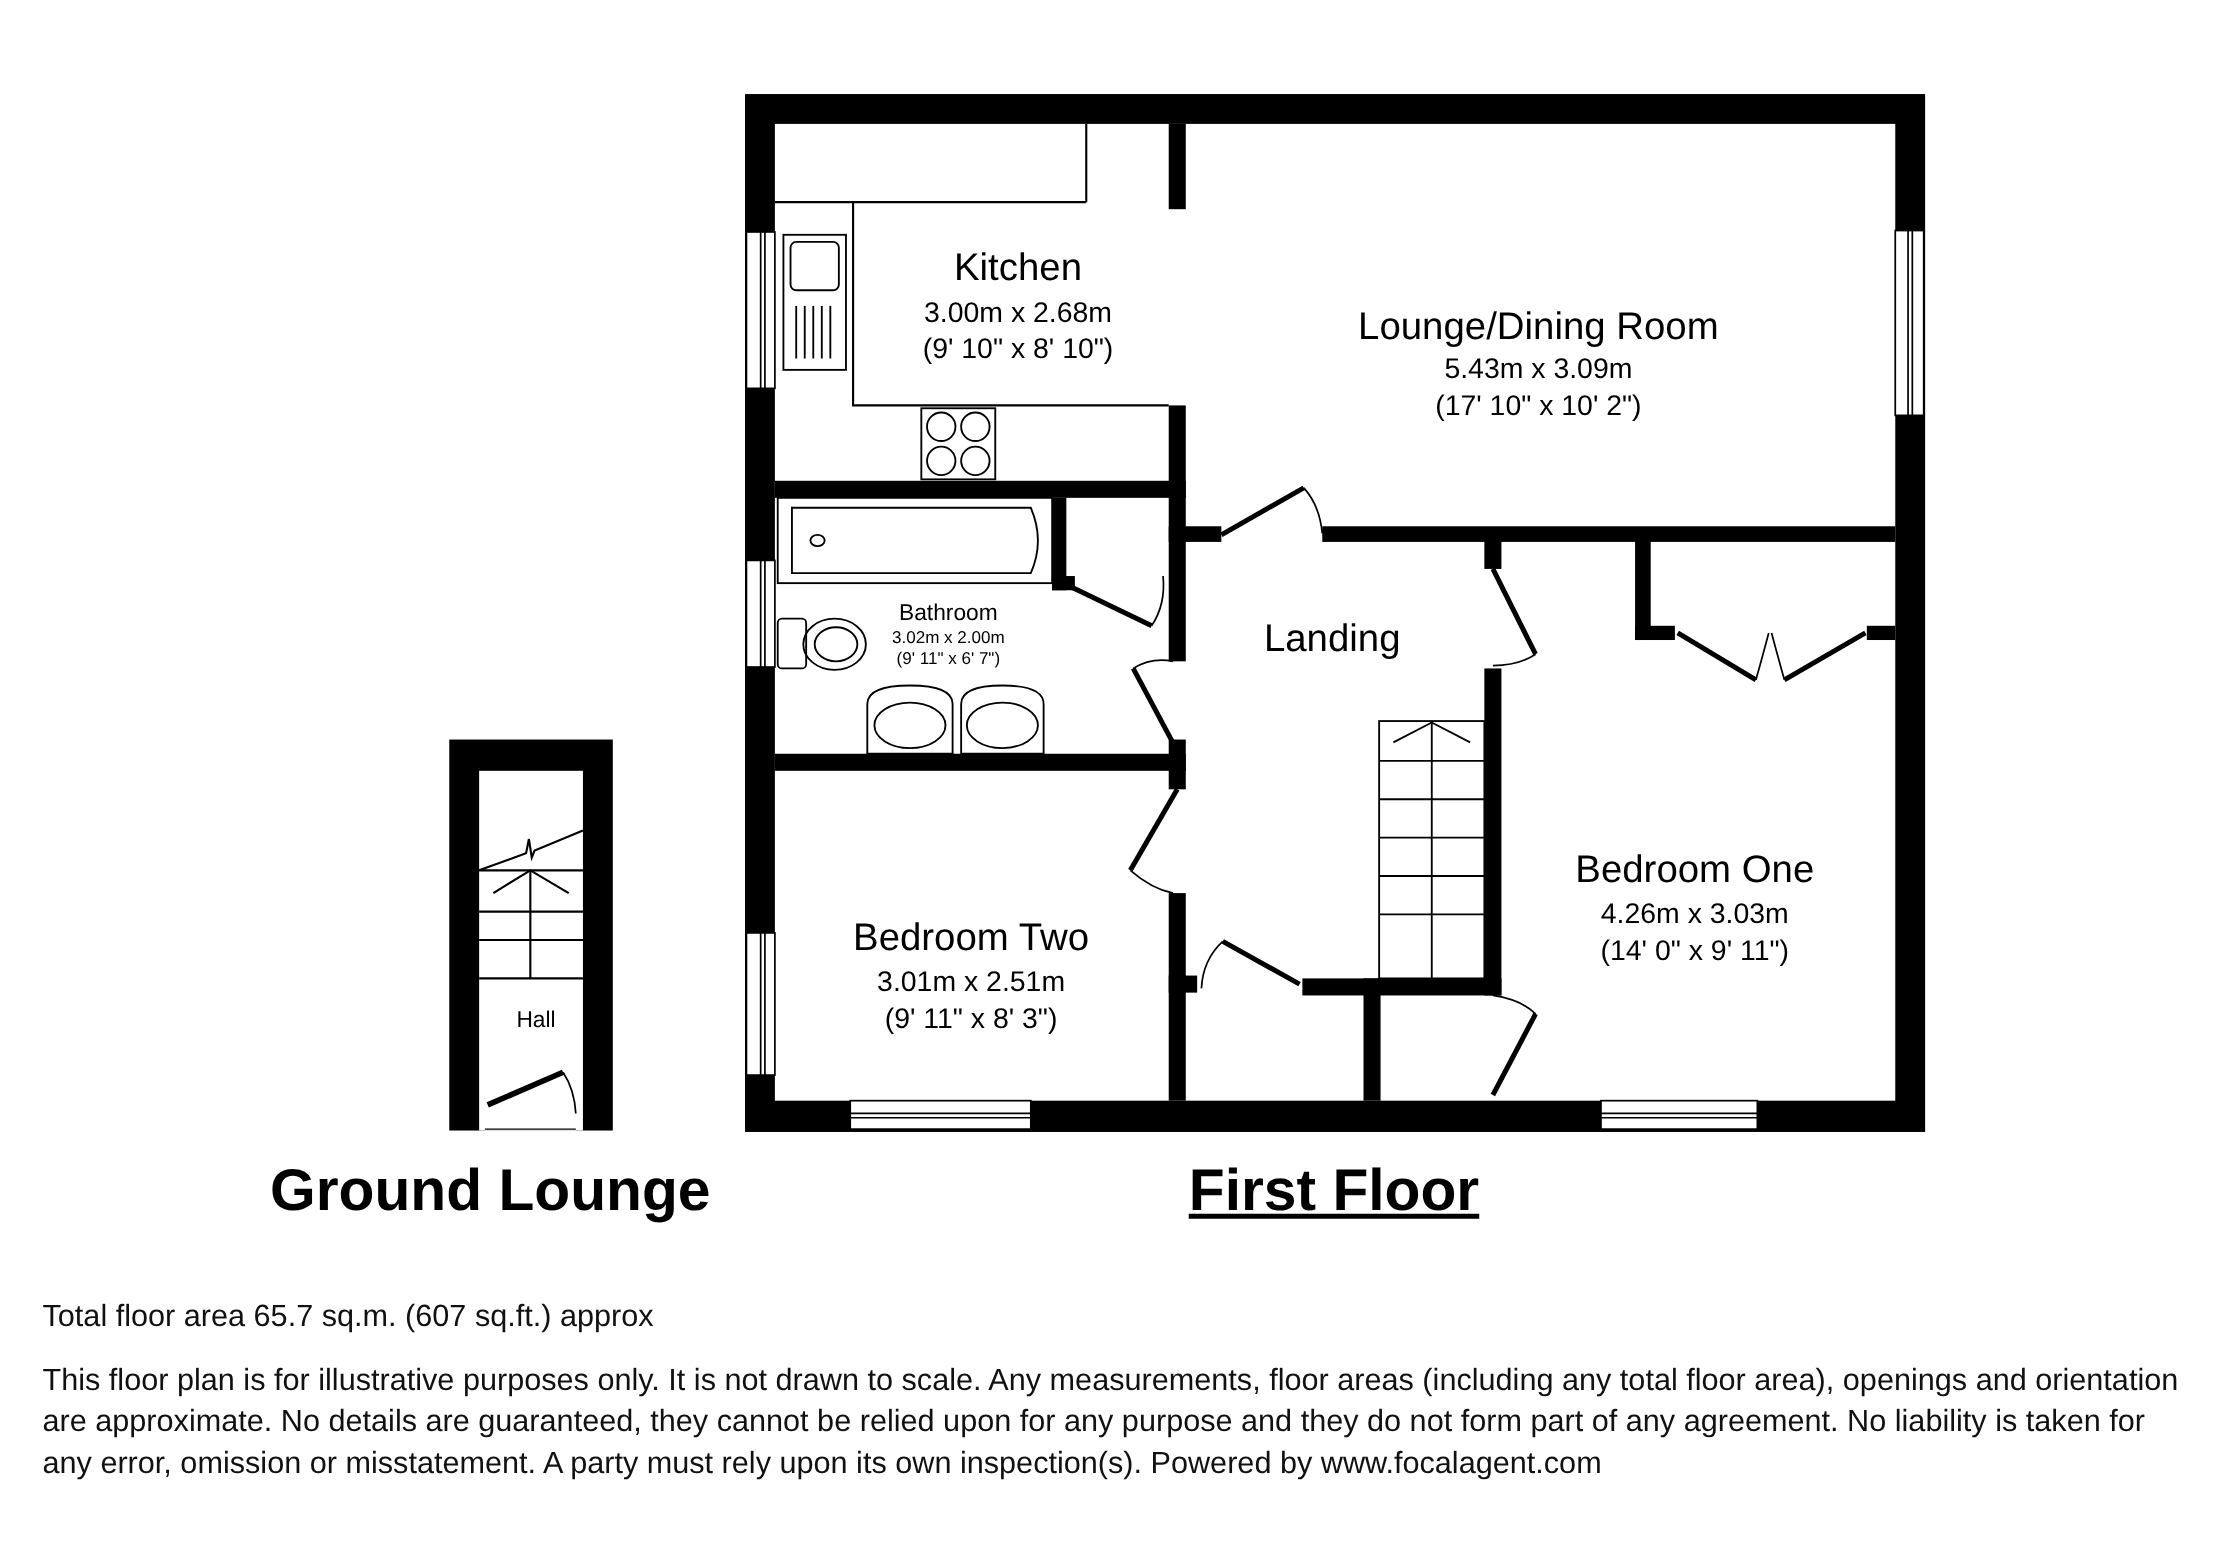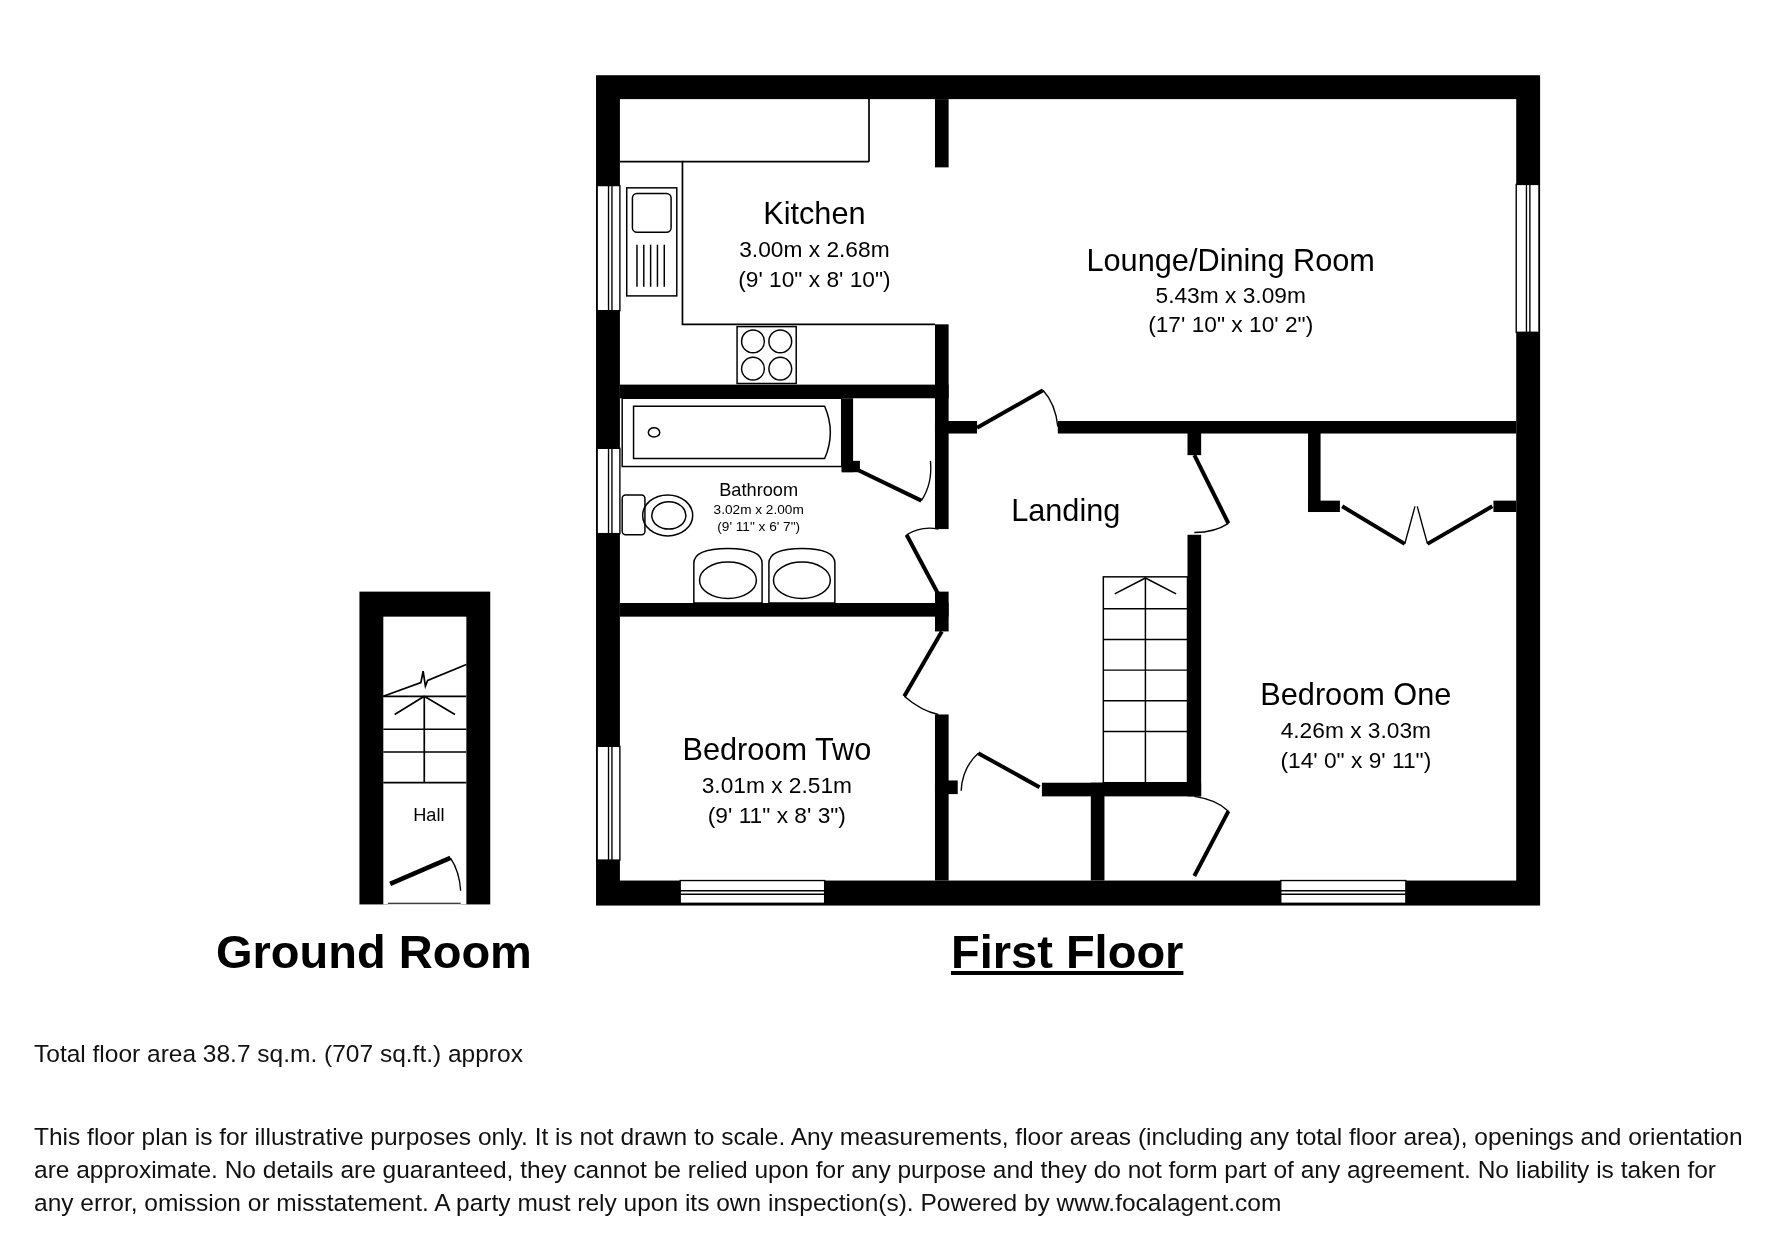--- a/index.html
+++ b/index.html
@@ -2,21 +2,21 @@
 <html><head>
 <meta charset="utf-8">
 <style>
   html, body { margin:0; padding:0; background:#ffffff; }
   body { width:1771px; height:1239px; position:relative; overflow:hidden; font-family:"Liberation Sans", sans-serif; color:#000; }
   #plan { position:absolute; left:0; top:0; width:1771px; height:1239px; }
   .room-label { font-family:"Liberation Sans", sans-serif; fill:#000; text-anchor:middle; }
   .floor-title { position:absolute; font-family:"Liberation Sans", sans-serif; font-weight:bold; font-size:47px; color:#000; white-space:nowrap; }
   .footer { position:absolute; left:34px; font-family:"Liberation Sans", sans-serif; font-size:24.5px; line-height:33px; color:#111; }
   #total-area { top:1037px; }
-  #disclaimer { top:1088px; width:1720px;margin-top:32px; }
+  #disclaimer { top:1088px; width:1720px; }
 </style>
 </head>
 <body>
 
 <svg id="plan" viewBox="0 0 1557 1089" xmlns="http://www.w3.org/2000/svg">
 
   <g>
 
     <rect x="316" y="520" width="115" height="275" fill="#000"></rect>
     <rect x="337" y="542" width="73" height="253" fill="#fff"></rect>
@@ -207,17 +207,17 @@
       <text class="room-label" x="683" y="697" font-size="20">3.01m x 2.51m</text>
       <text class="room-label" x="683" y="723" font-size="20">(9' 11" x 8' 3")</text>
 
       <text class="room-label" x="1192" y="620" font-size="27">Bedroom One</text>
       <text class="room-label" x="1192" y="649" font-size="20">4.26m x 3.03m</text>
       <text class="room-label" x="1192" y="675" font-size="20">(14' 0" x 9' 11")</text>
     </g>
   </g>
 </svg>
 
-<div class="floor-title" style="left:216px; top:924px;">Ground Room</div>
+<div class="floor-title" style="left:216px; top:924px;">Ground Lounge</div>
 <div class="floor-title" style="left:951px; top:924px;text-decoration:underline;">First Floor</div>
 
-<div class="footer" id="total-area">Total floor area 38.7 sq.m. (707 sq.ft.) approx</div>
+<div class="footer" id="total-area">Total floor area 65.7 sq.m. (607 sq.ft.) approx</div>
 <div class="footer" id="disclaimer">This floor plan is for illustrative purposes only. It is not drawn to scale. Any measurements, floor areas (including any total floor area), openings and orientation are approximate. No details are guaranteed, they cannot be relied upon for any purpose and they do not form part of any agreement. No liability is taken for any error, omission or misstatement. A party must rely upon its own inspection(s). Powered by www.focalagent.com</div>
 
 </body></html>

